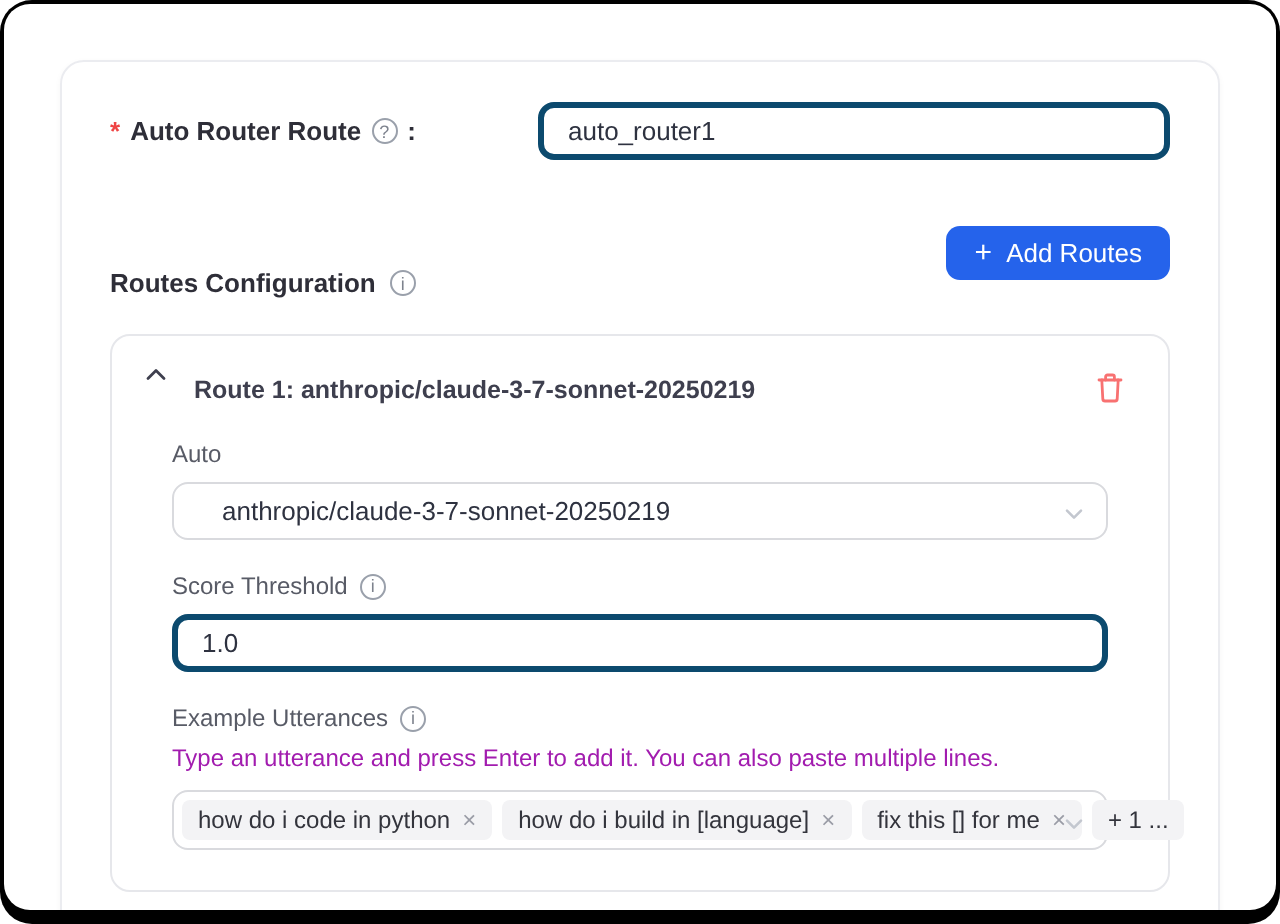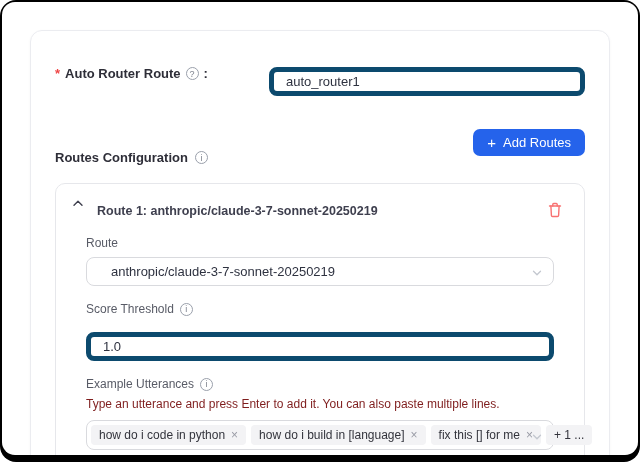--- a/index.html
+++ b/index.html
@@ -17,23 +17,23 @@
 
   
   .name-row { display:flex; align-items:center; margin-bottom:24px; }
   .name-label { width:214px; display:flex; align-items:center; gap:4px;
                 font-size:13px; font-weight:700; color:#2e2e38; }
   .req { color:#ef4444; font-weight:700; margin-right:1px; }
   .help-icon, .info-icon {
       width:13px; height:13px; border:1px solid #9aa0ab; border-radius:50%;
       display:inline-flex; align-items:center; justify-content:center;
       font-size:9px; font-weight:400; color:#7d828d; margin:0 1px; flex:none; }
-  .text-input { flex:1; height:29px; border:5px solid #0c4a6e; border-radius:8px;
+  .text-input { flex:1; height:29px; border:3px solid #0c4a6e; border-radius:8px;
                 padding:0 12px; font-size:13px; color:#2e3240; font-weight:500;
-                font-family:"Liberation Sans",sans-serif; background:#fff;margin-top:16px; }
+                font-family:"Liberation Sans",sans-serif; background:#fff; }
 
   
   .routes-head { display:flex; align-items:center; justify-content:space-between;
                  margin-bottom:18px; }
   .routes-title { display:flex; align-items:center; gap:6px;
                   font-size:13px; font-weight:700; color:#2e2e38;margin-top:30px; }
   .add-btn { background:#2563eb; color:#fff; border:none; border-radius:7px;
              height:27px; padding:0 14px; font-size:13px; font-weight:500;
              display:inline-flex; align-items:center; gap:7px; cursor:pointer;
              font-family:"Liberation Sans",sans-serif; }
@@ -53,21 +53,21 @@
   .field { margin-bottom:16px; }
   .field-label { display:flex; align-items:center; gap:5px; font-size:12px;
                  font-weight:500; color:#585b66; margin-bottom:7px; }
   .select-box { position:relative; height:29px; border:1px solid #d9dade;
                 border-radius:8px; display:flex; align-items:center;
                 padding:0 28px 0 24px; font-size:13px; color:#2e3240;
                 font-weight:500; background:#fff; cursor:pointer; }
   .select-box .chev { position:absolute; right:10px; top:9px; line-height:0; }
   .field .text-input { width:100%; display:block; }
 
-  .helper { font-size:12px; color:#7f1d1d; margin:-1px 0 9px 0; }
+  .helper { font-size:12px; color:#a21caf; margin:-1px 0 9px 0; }
 
   .tags-box { position:relative; min-height:30px; border:1px solid #d9dade;
               border-radius:8px; padding:3px 30px 3px 4px; display:flex;
               align-items:center; gap:5px; flex-wrap:nowrap; background:#fff; }
   .tags-box .chev { position:absolute; right:10px; top:10px; line-height:0; }
   .tag { background:#f3f3f5; border-radius:4px; padding:3px 8px;
          font-size:12px; font-weight:500; color:#33343c; display:inline-flex;
          align-items:center; gap:6px; white-space:nowrap; }
   .tag .x { color:#9a9ca6; font-size:12px; cursor:pointer; }
 
@@ -115,21 +115,21 @@
               <path d="M4.8 4 V2.4 a0.9 0.9 0 0 1 0.9-0.9 h2.6 a0.9 0.9 0 0 1 0.9 0.9 V4"></path>
               <path d="M2.9 4 l0.5 9.5 a1.1 1.1 0 0 0 1.1 1 h5 a1.1 1.1 0 0 0 1.1-1 L11.1 4"></path>
             </svg>
           </button>
         </div>
 
         <div class="route-body">
 
           <div class="field">
             <div class="field-label">
-              <span>Route</span>
+              <span>Auto</span>
             </div>
             <div class="select-box">
               <span>anthropic/claude-3-7-sonnet-20250219</span>
               <span class="chev">
                 <svg width="12" height="12" viewBox="0 0 12 12">
                     <path d="M2.5 4.3 L6 7.8 L9.5 4.3" stroke="#c3c7cf" stroke-width="1.3" fill="none" stroke-linecap="round" stroke-linejoin="round"></path>
                   </svg>
               </span>
             </div>
           </div>

